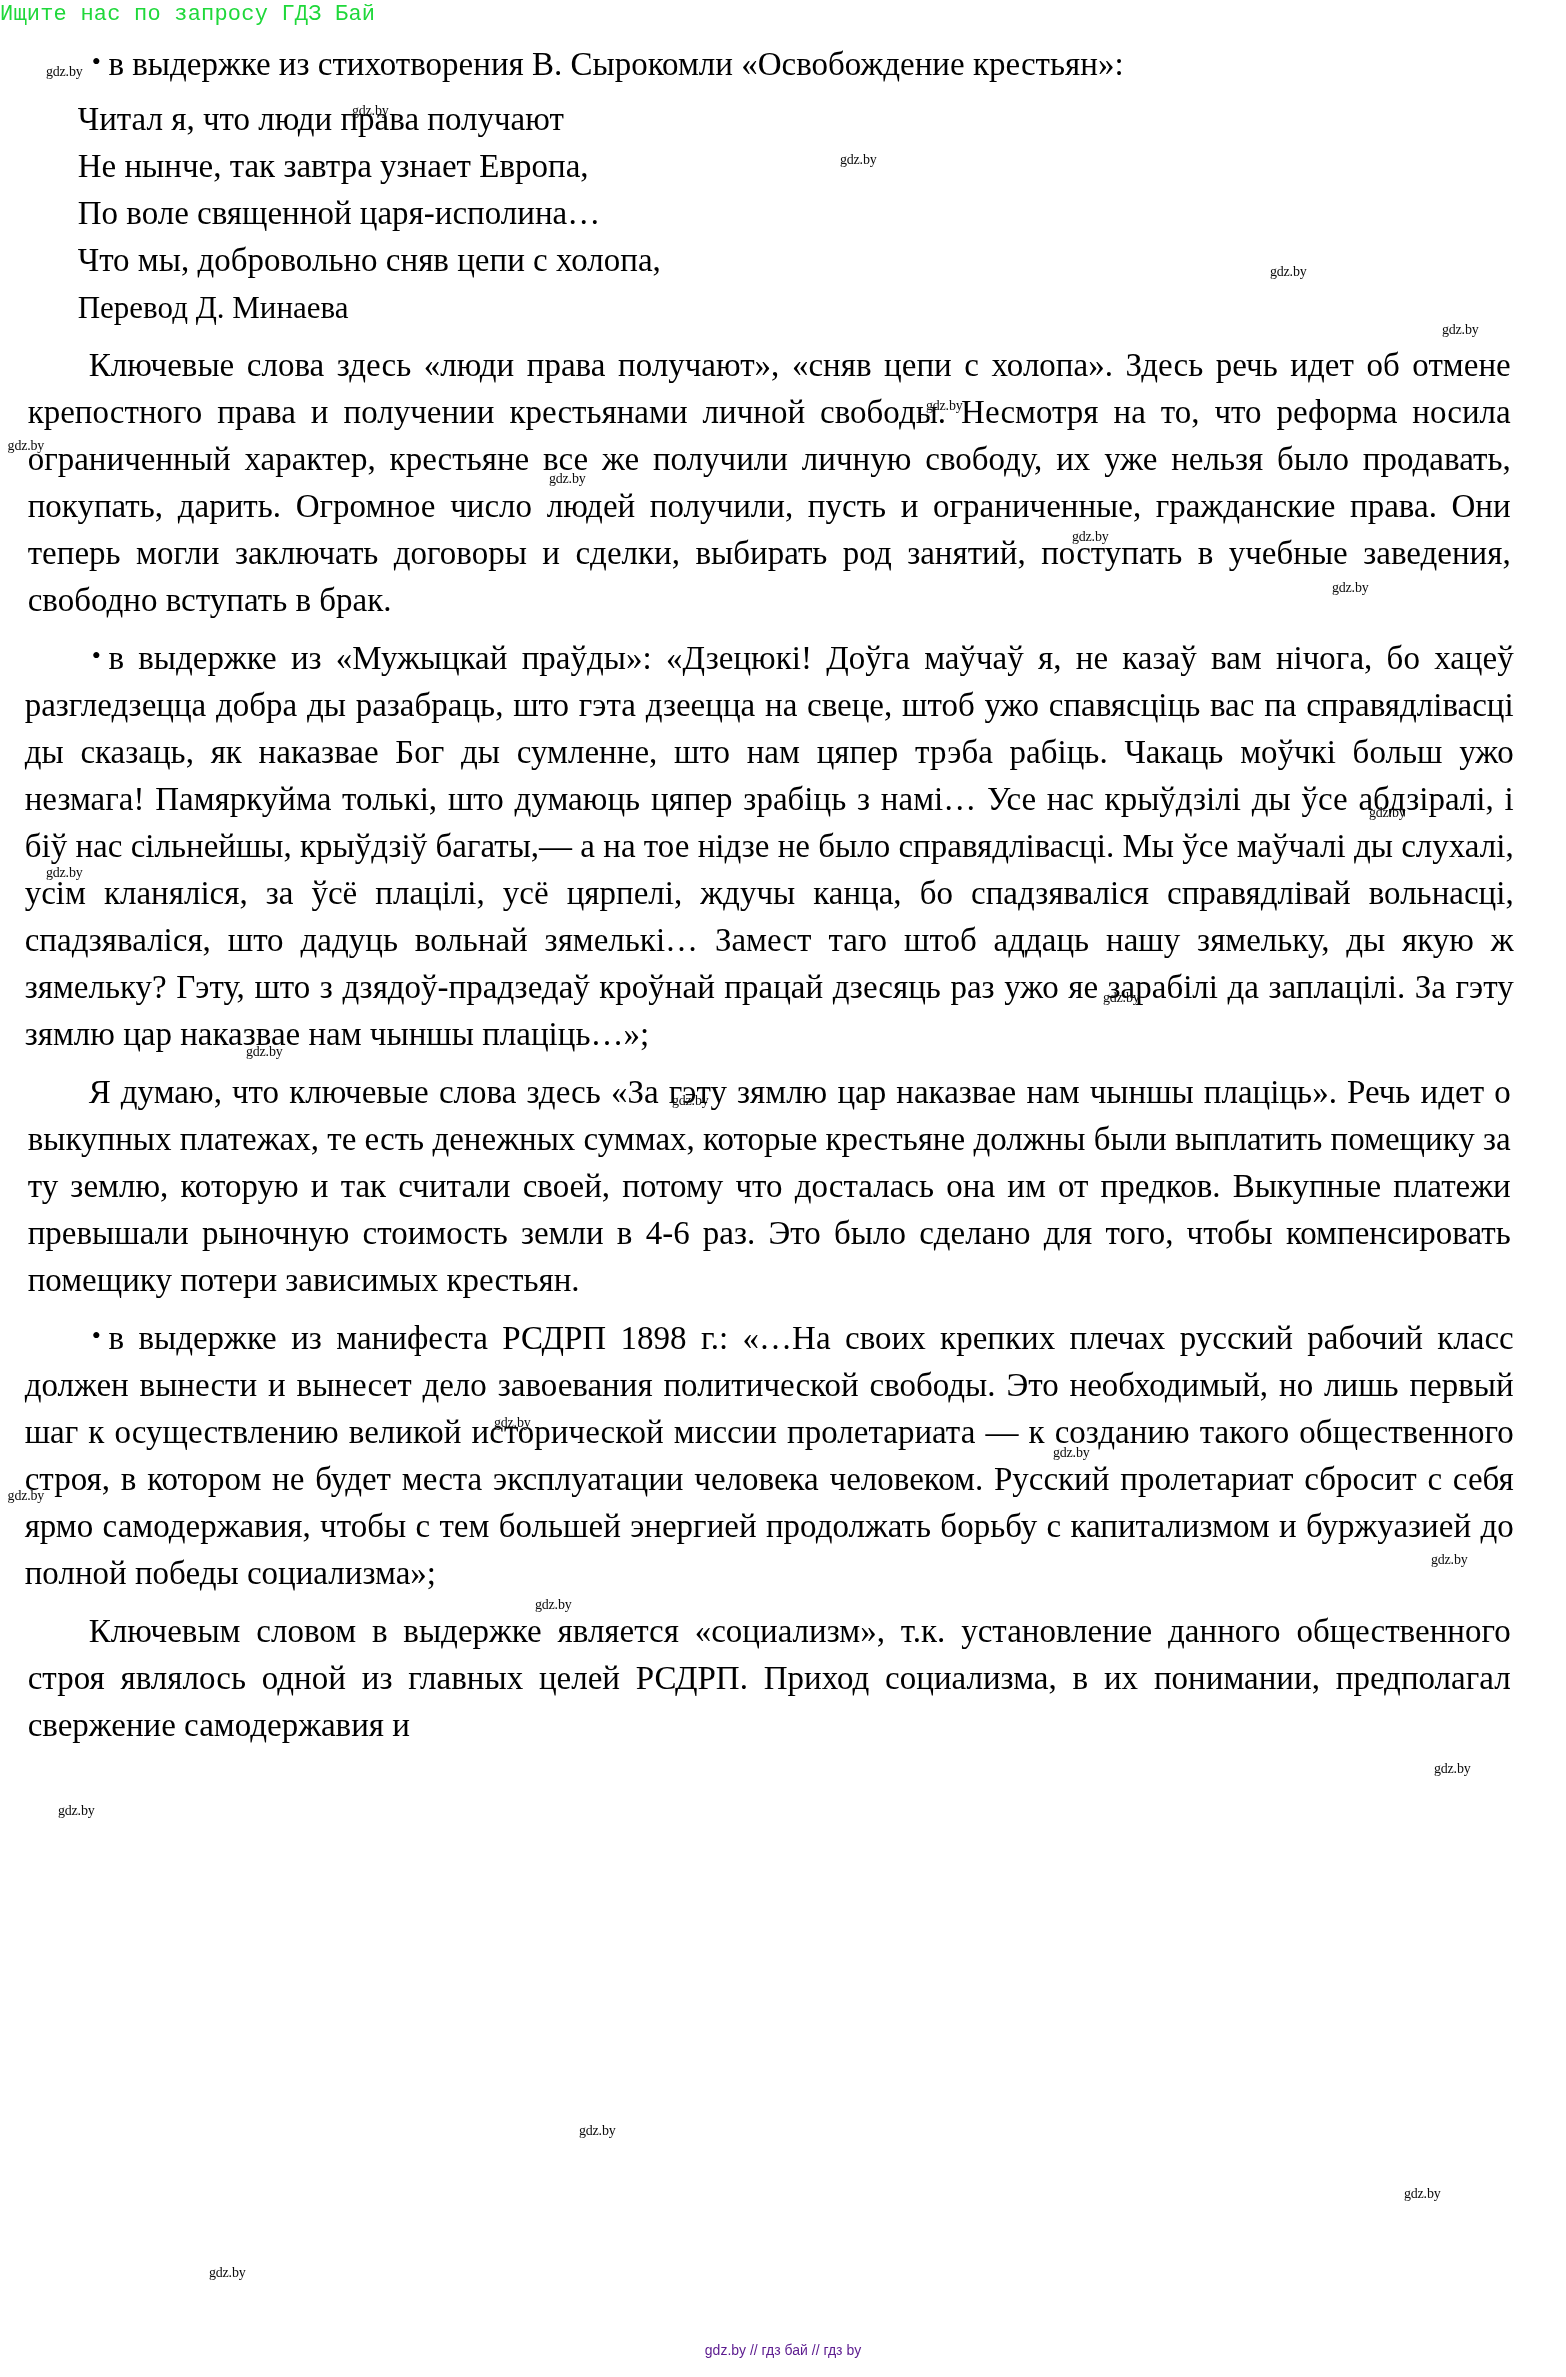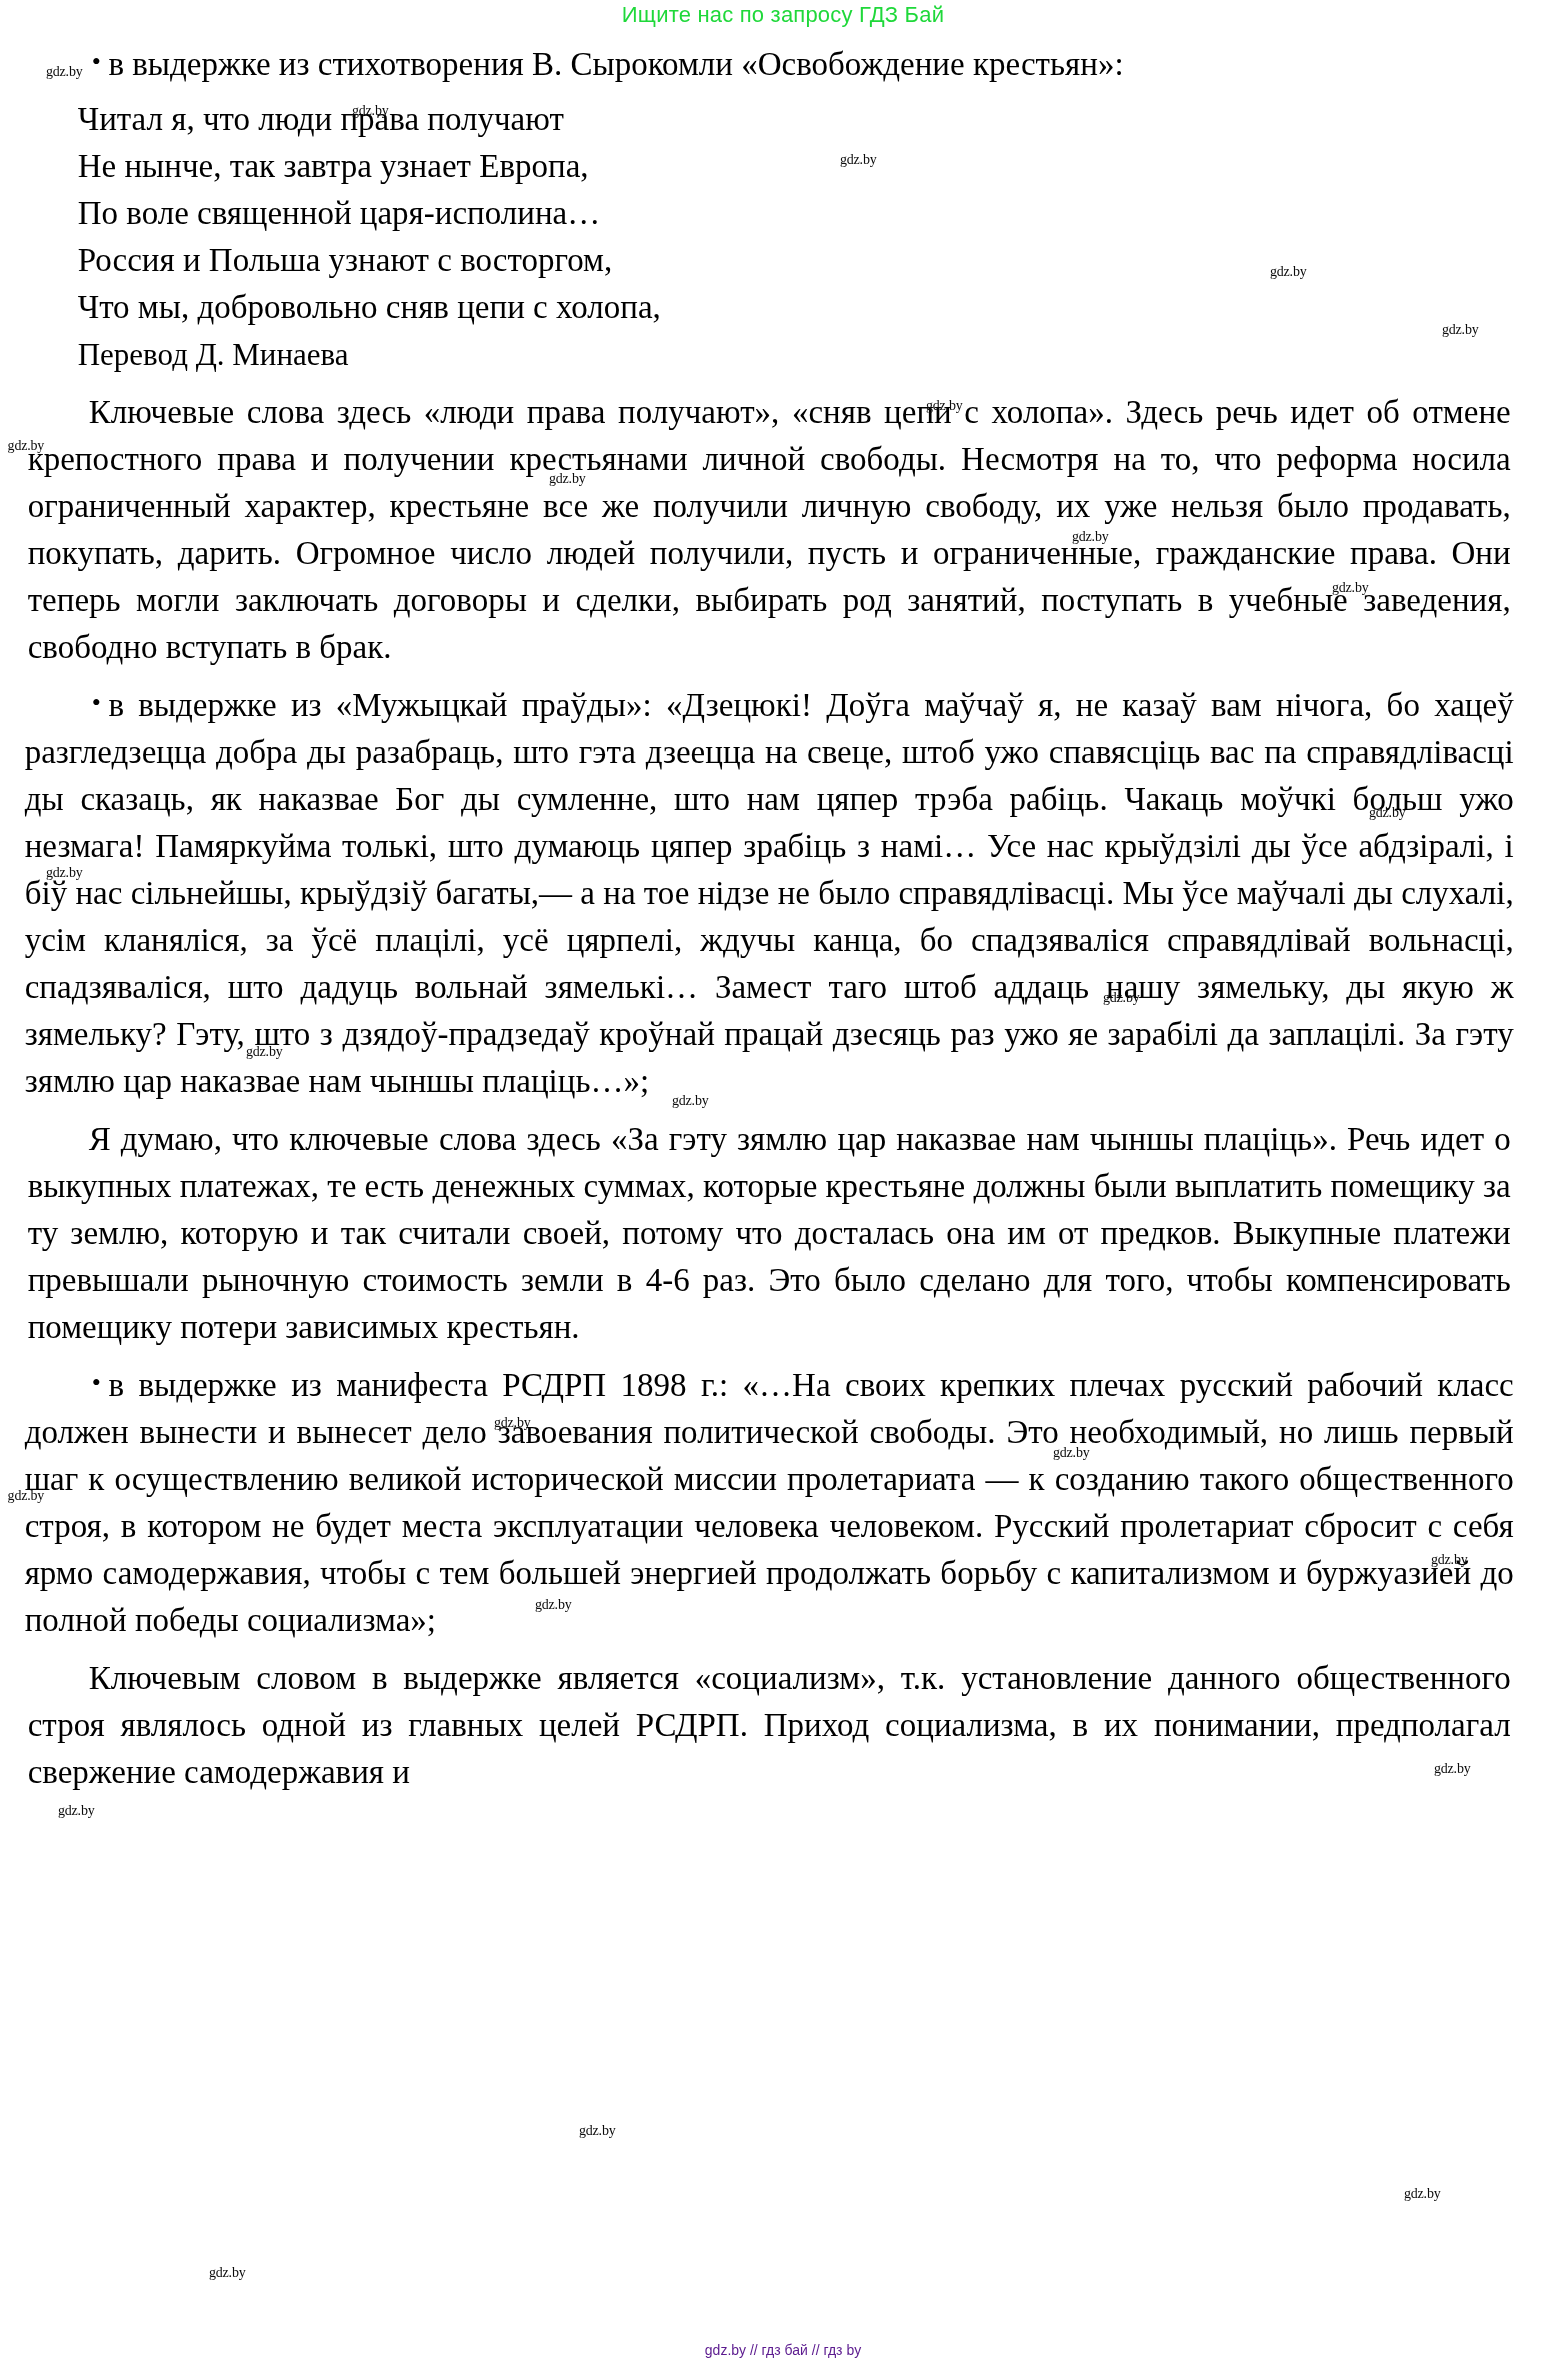--- a/index.html
+++ b/index.html
@@ -15,22 +15,22 @@
     font-family: "Liberation Serif", "DejaVu Serif", serif;
     color: #000000;
   }
 
   
   #promo-banner {
     position: absolute;
     top: 1.5px;
     left: 0;
     width: 1566px;
-    text-align: center;
-    font-family: Liberation Sans, sans-serif;
+    text-align: left;
+    font-family: Liberation Mono, monospace;
     font-size: 22px;
     font-weight: 400;
     color: #1fd83a;
     letter-spacing: 0.2px;
     white-space: nowrap;
   }
 
   
   #page {
     position: absolute;
@@ -114,21 +114,20 @@
 <div id="promo-banner">Ищите нас по запросу ГДЗ Бай</div>
 
 <div id="page">
 
   <p class="bullet-para"><span class="bul">•</span><span>в выдержке из стихотворения В. Сырокомли «Освобождение крестьян»:</span></p>
 
   <div id="poem">
     <p class="poem-line">Читал я, что люди права получают</p>
     <p class="poem-line">Не нынче, так завтра узнает Европа,</p>
     <p class="poem-line">По воле священной царя-исполина…</p>
-    <p class="poem-line">Россия и Польша узнают с восторгом,</p>
     <p class="poem-line">Что мы, добровольно сняв цепи с холопа,</p>
   </div>
   <p class="translator">Перевод Д. Минаева</p>
 
   <p class="para first-indent lastline-left">Ключевые слова здесь «люди права получают», «сняв цепи с холопа». Здесь речь идет об отмене крепостного права и получении крестьянами личной свободы. Несмотря на то, что реформа носила ограниченный характер, крестьяне все же получили личную свободу, их уже нельзя было продавать, покупать, дарить. Огромное число людей получили, пусть и ограниченные, гражданские права. Они теперь могли заключать договоры и сделки, выбирать род занятий, поступать в учебные заведения, свободно вступать в брак.</p>
 
   <p class="bullet-para"><span class="bul">•</span><span>в выдержке из «Мужыцкай праўды»: «Дзецюкі! Доўга маўчаў я, не казаў вам нічога, бо хацеў разгледзецца добра ды разабраць, што гэта дзеецца на свеце, штоб ужо спавясціць вас па справядлівасці ды сказаць, як наказвае Бог ды сумленне, што нам цяпер трэба рабіць. Чакаць моўчкі больш ужо незмага! Памяркуйма толькі, што думаюць цяпер зрабіць з намі… Усе нас крыўдзілі ды ўсе абдзіралі, і біў нас сільнейшы, крыўдзіў багаты,— а на тое нідзе не было справядлівасці. Мы ўсе маўчалі ды слухалі, усім кланяліся, за ўсё плацілі, усё цярпелі, ждучы канца, бо спадзяваліся справядлівай вольнасці, спадзяваліся, што дадуць вольнай зямелькі… Замест таго штоб аддаць нашу зямельку, ды якую ж зямельку? Гэту, што з дзядоў-прадзедаў кроўнай працай дзесяць раз ужо яе зарабілі да заплацілі. За гэту зямлю цар наказвае нам чыншы плаціць…»;</span></p>
 
   <p class="para first-indent lastline-left">Я думаю, что ключевые слова здесь «За гэту зямлю цар наказвае нам чыншы плаціць». Речь идет о выкупных платежах, те есть денежных суммах, которые крестьяне должны были выплатить помещику за ту землю, которую и так считали своей, потому что досталась она им от предков. Выкупные платежи превышали рыночную стоимость земли в 4-6 раз. Это было сделано для того, чтобы компенсировать помещику потери зависимых крестьян.</p>
 

